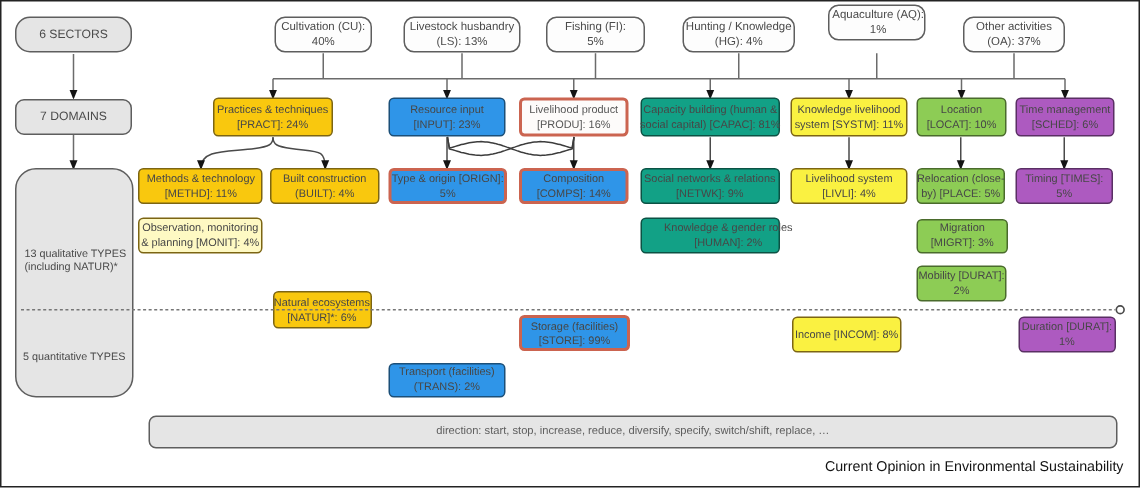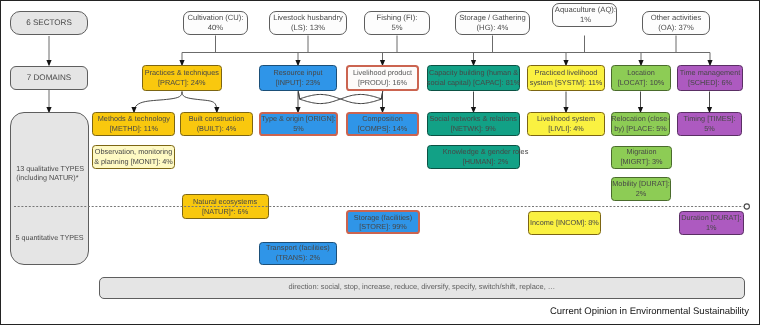--- a/index.html
+++ b/index.html
@@ -78,21 +78,21 @@
   <div class="node white" style="left:183px;top:11px;width:65px;height:24px;border-radius:7px;">
     <span><span>Cultivation (CU):</span><br><span>40%</span></span>
   </div>
   <div class="node white" style="left:269px;top:11px;width:78px;height:24px;border-radius:7px;">
     <span><span>Livestock husbandry</span><br><span>(LS): 13%</span></span>
   </div>
   <div class="node white" style="left:364px;top:11px;width:66px;height:24px;border-radius:7px;">
     <span><span>Fishing (FI):</span><br><span>5%</span></span>
   </div>
   <div class="node white" style="left:455px;top:11px;width:75px;height:24px;border-radius:7px;">
-    <span><span>Storage / Gathering</span><br><span>(HG): 4%</span></span>
+    <span><span>Hunting / Knowledge</span><br><span>(HG): 4%</span></span>
   </div>
   <div class="node white" style="left:552px;top:3px;width:65px;height:24px;border-radius:7px;justify-content:flex-end;">
     <span><span>Aquaculture (AQ):</span><br><span>1%</span></span>
   </div>
   <div class="node white" style="left:642px;top:11px;width:68px;height:24px;border-radius:7px;">
     <span><span>Other activities</span><br><span>(OA): 37%</span></span>
   </div>
 
   <div class="node" style="left:141.5px;top:65px;width:80.5px;height:26px;background:#f9c80e;border:1.2px solid #7c6513;color:#474747;">
     <span><span>Practices &amp; techniques</span><br><span>[PRACT]: 24%</span></span>
@@ -100,39 +100,39 @@
   <div class="node" style="left:259px;top:65px;width:78px;height:26px;background:#2f95e8;border:1.2px solid #1b4f78;color:#474747;">
     <span><span>Resource input</span><br><span>[INPUT]: 23%</span></span>
   </div>
   <div class="node" style="left:346px;top:65px;width:73px;height:26px;background:#fdfbfa;border:2px solid #cb6450;color:#575757;">
     <span><span>Livelihood product</span><br><span>[PRODU]: 16%</span></span>
   </div>
   <div class="node" style="left:427px;top:65px;width:93px;height:26px;background:#12a186;border:1.2px solid #0b5244;color:#474747;">
     <span><span>Capacity building (human &amp;</span><br><span>social capital) [CAPAC]: 81%</span></span>
   </div>
   <div class="node" style="left:527px;top:65px;width:78px;height:26px;background:#faf141;border:1.2px solid #7c6513;color:#474747;">
-    <span><span>Practiced livelihood</span><br><span>system [SYSTM]: 11%</span></span>
+    <span><span>Knowledge livelihood</span><br><span>system [SYSTM]: 11%</span></span>
   </div>
   <div class="node" style="left:611px;top:65px;width:60px;height:26px;background:#8dcc55;border:1.2px solid #4a6b2c;color:#474747;">
     <span><span>Location</span><br><span>[LOCAT]: 10%</span></span>
   </div>
   <div class="node" style="left:677px;top:65px;width:66px;height:26px;background:#ad5ac0;border:1.2px solid #5a2f64;color:#474747;">
     <span><span>Time management</span><br><span>[SCHED]: 6%</span></span>
   </div>
 
   <div class="node" style="left:92.4px;top:112.2px;width:83px;height:23.6px;background:#f9c80e;border:1.2px solid #7c6513;color:#474747;">
     <span><span>Methods &amp; technology</span><br><span>[METHD]: 11%</span></span>
   </div>
   <div class="node" style="left:180px;top:112px;width:73px;height:24px;background:#f9c80e;border:1.2px solid #7c6513;color:#474747;">
     <span><span>Built construction</span><br><span>(BUILT): 4%</span></span>
   </div>
   <div class="node" style="left:92px;top:145.3px;width:83px;height:23.4px;background:#fef9c3;border:1.2px solid #7c6513;color:#474747;">
     <span><span>Observation, monitoring</span><br><span>&amp; planning [MONIT]: 4%</span></span>
   </div>
-  <div class="node" style="left:181.6px;top:194.3px;width:87px;height:24.5px;background:#f9c80e;border:1.2px solid #7c6513;color:#474747;">
+  <div class="node" style="left:181.6px;top:194.3px;width:66px;height:24.5px;background:#f9c80e;border:1.2px solid #7c6513;color:#474747;">
     <span><span>Natural ecosystems</span><br><span>[NATUR]*: 6%</span></span>
   </div>
 
   <div class="node" style="left:259px;top:112px;width:79px;height:24px;background:#2f95e8;border:2px solid #cb6450;color:#474747;">
     <span><span>Type &amp; origin [ORIGN]:</span><br><span>5%</span></span>
   </div>
   <div class="node" style="left:346px;top:112px;width:73px;height:24px;background:#2f95e8;border:2px solid #cb6450;color:#474747;">
     <span><span>Composition</span><br><span>[COMPS]: 14%</span></span>
   </div>
   <div class="node" style="left:346.4px;top:210.4px;width:73.2px;height:24px;background:#2f95e8;border:2px solid #cb6450;color:#474747;">
@@ -167,21 +167,21 @@
   </div>
 
   <div class="node" style="left:677px;top:112px;width:65px;height:24px;background:#ad5ac0;border:1.2px solid #5a2f64;color:#474747;">
     <span><span>Timing [TIMES]:</span><br><span>5%</span></span>
   </div>
   <div class="node" style="left:679px;top:210.6px;width:64.6px;height:24.2px;background:#ad5ac0;border:1.2px solid #5a2f64;color:#474747;">
     <span><span>Duration [DURAT]:</span><br><span>1%</span></span>
   </div>
 
   <div class="bottombar" style="left:98.5px;top:276.8px;width:646.8px;height:22px;padding-bottom:2.5px;">
-    <span>direction: social, stop, increase, reduce, diversify, specify, switch/shift, replace, …</span>
+    <span>direction: start, stop, increase, reduce, diversify, specify, switch/shift, replace, …</span>
   </div>
 
   <svg id="overlay" viewBox="0 0 760 326" style="position:absolute;left:0;top:0;width:760px;height:326px;pointer-events:none;">
     <path fill="none" stroke="#767676" stroke-width="1" stroke-dasharray="2 1.7" d="M14,206.5 L743.5,206.5"></path>
     <circle cx="746.8" cy="206.5" r="2.6" fill="#fff" stroke="#4a4a4a" stroke-width="1.1"></circle>
   </svg>
 
   <div class="caption">Current Opinion in Environmental Sustainability</div>
 </div>
 

